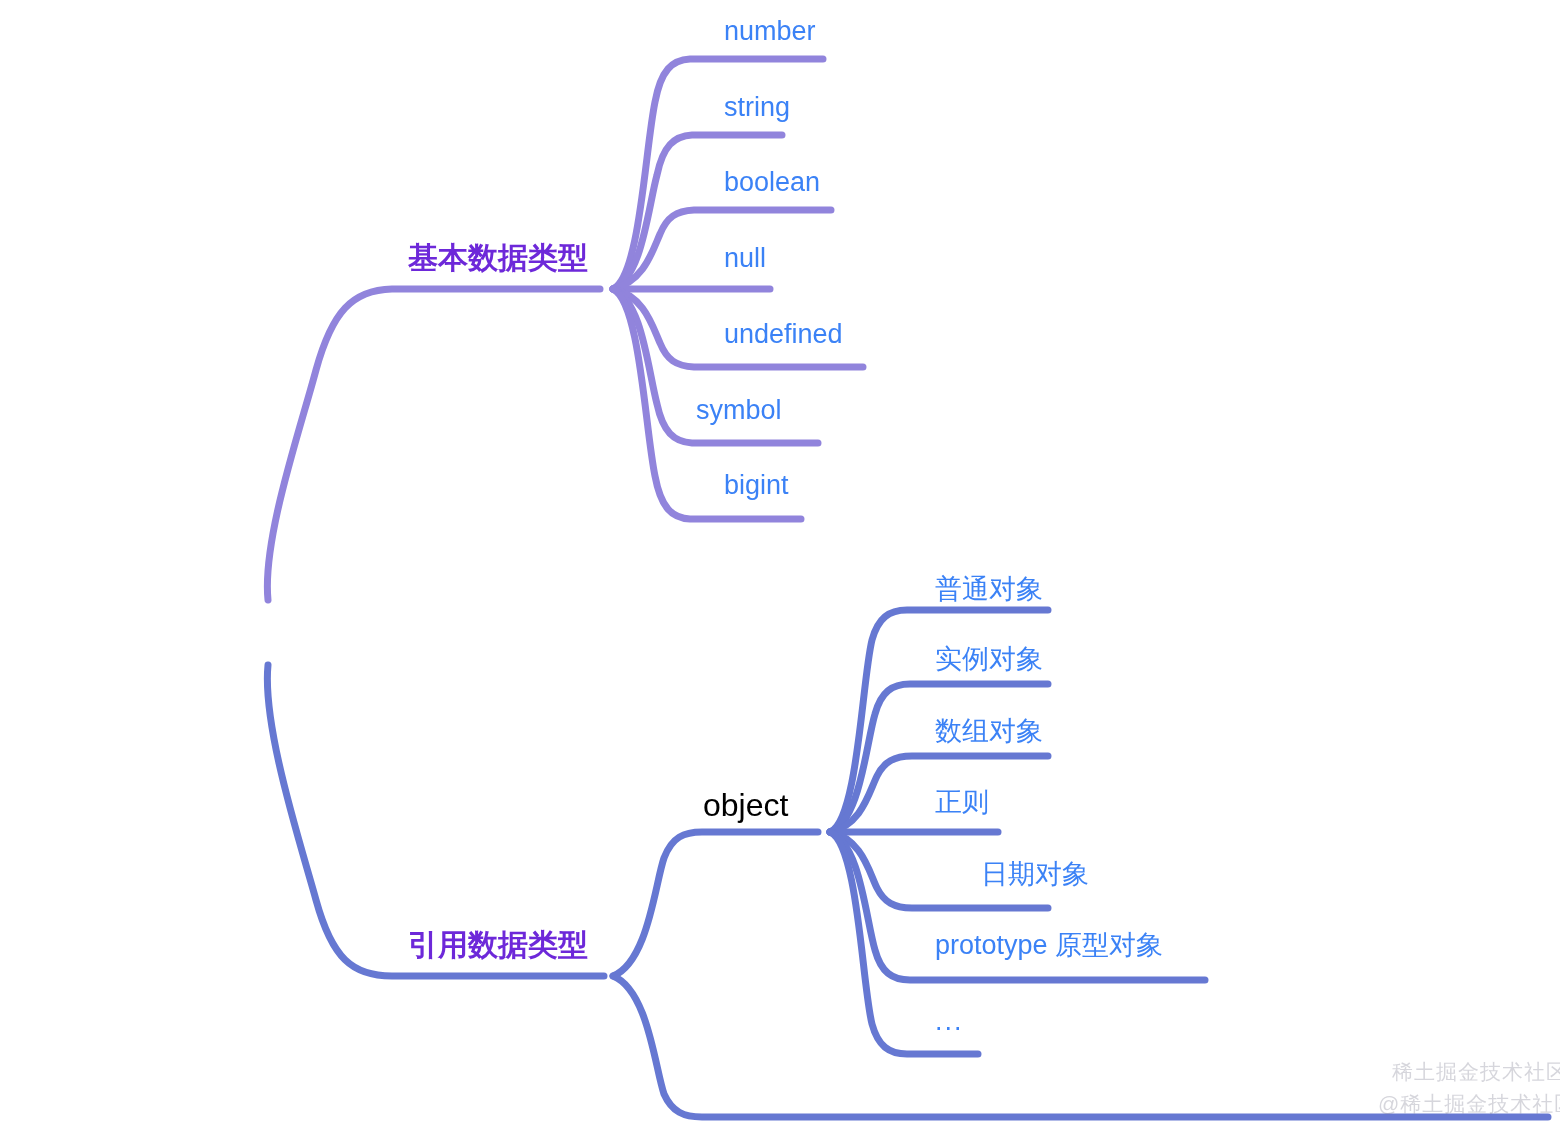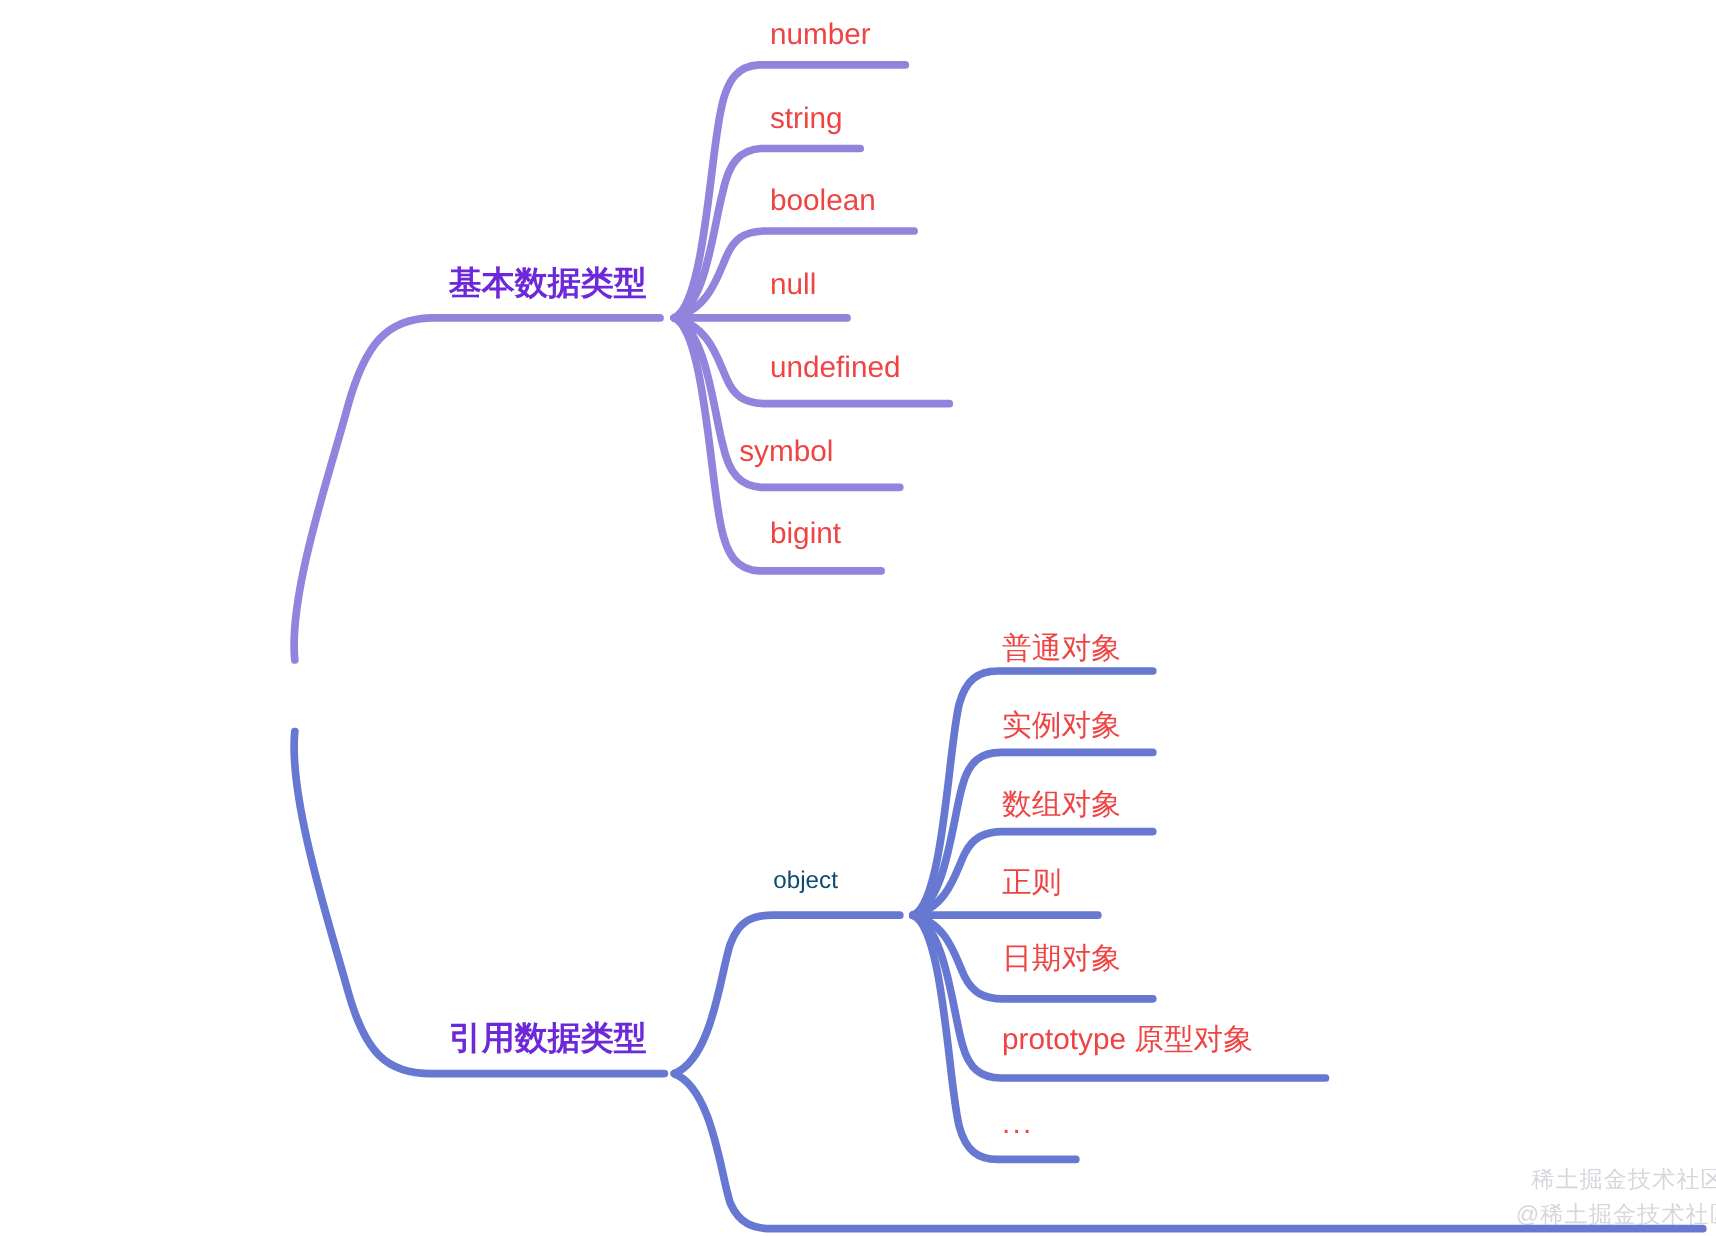--- a/index.html
+++ b/index.html
@@ -38,28 +38,29 @@
     left: 8px;
     top: 589px;
     letter-spacing: 0.3px;
   }
   .branch-node {
     font-size: 30px;
     font-weight: bold;
     color: #6d28d9;
   }
   .mid-node {
-    font-size: 22px;
+    font-size: 32px;
     font-weight: normal;
-    color: #0c4a6e;
+    color: #000000;
   }
   .leaf-node {
     font-size: 27px;
     font-weight: normal;
-    color: #ef4444;
+    color: #3b82f6;
+    margin-left: 24px;
   }
   .leaf-node.small-dots {
     font-size: 27px;
     letter-spacing: 2px;
   }
   .fn-node {
     font-size: 27px;
     color: #1b1b1b;
   }
   .watermark {
@@ -118,21 +119,21 @@
   <div class="node leaf-node" style="left:700px; top:321px;">undefined</div>
   <div class="node leaf-node" style="left:672px; top:397px;">symbol</div>
   <div class="node leaf-node" style="left:700px; top:472px;">bigint</div>
 
   <div class="node mid-node" style="left:703px; top:789px;">object</div>
 
   <div class="node leaf-node" style="left:911px; top:576px;">普通对象</div>
   <div class="node leaf-node" style="left:911px; top:646px;">实例对象</div>
   <div class="node leaf-node" style="left:911px; top:718px;">数组对象</div>
   <div class="node leaf-node" style="left:911px; top:789px;">正则</div>
-  <div class="node leaf-node" style="left:911px; top:861px;font-family:Liberation Mono, monospace;">日期对象</div>
+  <div class="node leaf-node" style="left:957px; top:861px;">日期对象</div>
   <div class="node leaf-node" style="left:911px; top:932px;">prototype 原型对象</div>
   <div class="node leaf-node small-dots" style="left:911px; top:1008px;">...</div>
 
 
   <div class="watermark wm-a">稀土掘金技术社区</div>
   <div class="watermark wm-b">@稀土掘金技术社区</div>
 
 </div>
 
 </body></html>

